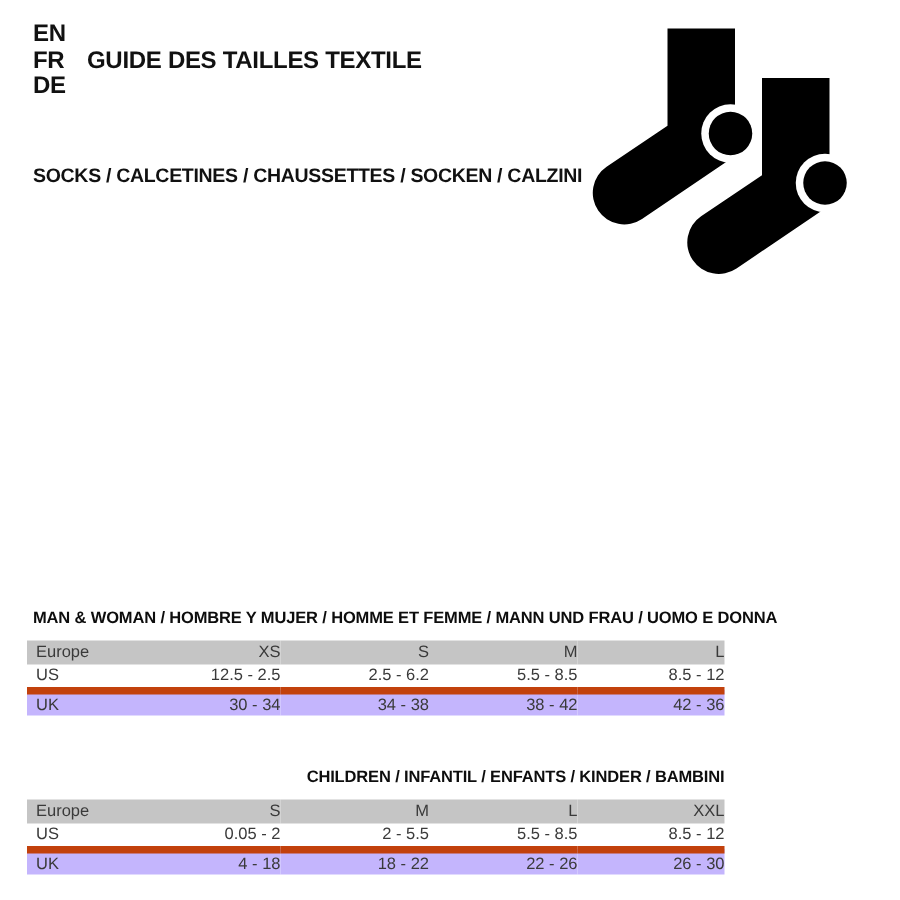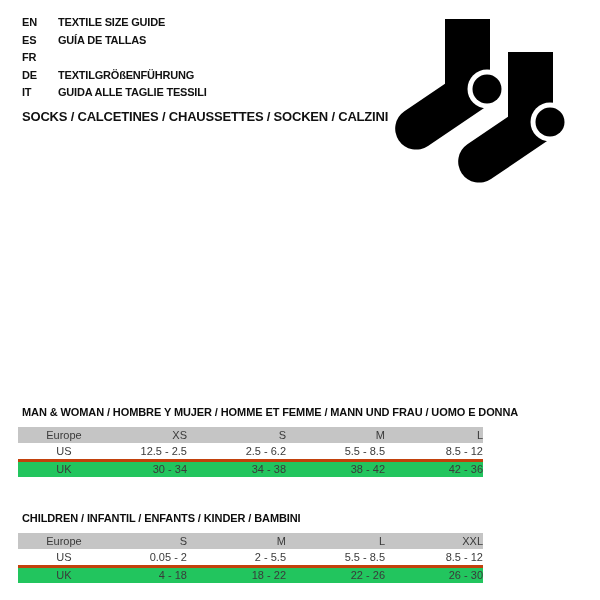--- a/index.html
+++ b/index.html
@@ -19,21 +19,21 @@
 
   
   .lang-list {
     position: absolute;
     left: 22px;
     top: 14px;
   }
   .lang-row {
     display: flex;
     line-height: 17.5px;
-    font-size: 11px;
+    font-size: 16px;
     font-weight: bold;
     letter-spacing: -0.2px;
     white-space: nowrap;
   }
   .lang-code {
     display: inline-block;
     width: 36px;
     flex: 0 0 36px;
   }
 
@@ -66,78 +66,70 @@
   .table-block.children { top: 512px; }
 
   .table-title {
     font-size: 11px;
     font-weight: bold;
     letter-spacing: -0.1px;
     line-height: 13px;
     margin: 0 0 8px 4px;
     white-space: nowrap;
     color: #0d0d0d;
+    text-align: right;
   }
   table.size-table {
     border-collapse: collapse;
     width: 465px;
     table-layout: fixed;
     font-size: 11px;
     color: #3a3a3a;
   }
   table.size-table th {
     font-weight: normal;
   }
   table.size-table tr.head-row {
     background: #c5c5c5;
     height: 16px;
   }
   table.size-table tr.data-row {
     height: 17px;
   }
   table.size-table tr.data-row.alt {
-    background: #22c55e;
+    background: #c4b5fd;
   }
   table.size-table tr.data-row.first {
-    border-bottom: 3px solid #c2410c;
+    border-bottom: 5px solid #c2410c;
   }
   table.size-table th, table.size-table td {
     padding: 0;
     text-align: right;
     vertical-align: middle;
   }
   table.size-table th.label-col, table.size-table td.label-col {
-    text-align: center;
-    padding-left: 22px;
+    text-align: left;
+    padding-left: 6px;
   }
 </style>
 </head>
 <body>
 
 <div class="page">
 
   <div class="lang-list">
     <div class="lang-row">
       <span class="lang-code">EN</span>
-      <span class="lang-label">TEXTILE SIZE GUIDE</span>
-    </div>
-    <div class="lang-row">
-      <span class="lang-code">ES</span>
-      <span class="lang-label">GUÍA DE TALLAS</span>
     </div>
     <div class="lang-row">
       <span class="lang-code">FR</span>
+      <span class="lang-label">GUIDE DES TAILLES TEXTILE</span>
     </div>
     <div class="lang-row">
       <span class="lang-code">DE</span>
-      <span class="lang-label">TEXTILGRÖßENFÜHRUNG</span>
-    </div>
-    <div class="lang-row">
-      <span class="lang-code">IT</span>
-      <span class="lang-label">GUIDA ALLE TAGLIE TESSILI</span>
     </div>
   </div>
 
   <div class="category-line">SOCKS / CALCETINES / CHAUSSETTES / SOCKEN / CALZINI</div>
 
   <svg class="socks-icon" width="190" height="185" viewBox="0 0 190 185" aria-hidden="true">
 
     <g transform="translate(55,4)">
       <path d="M0,0 H45 V85 L-17,127 A21,21 0 0 1 -40.6,92.2 L0,64.8 Z" fill="#000"></path>
       <circle cx="42" cy="70" r="19.5" fill="#fff"></circle>

